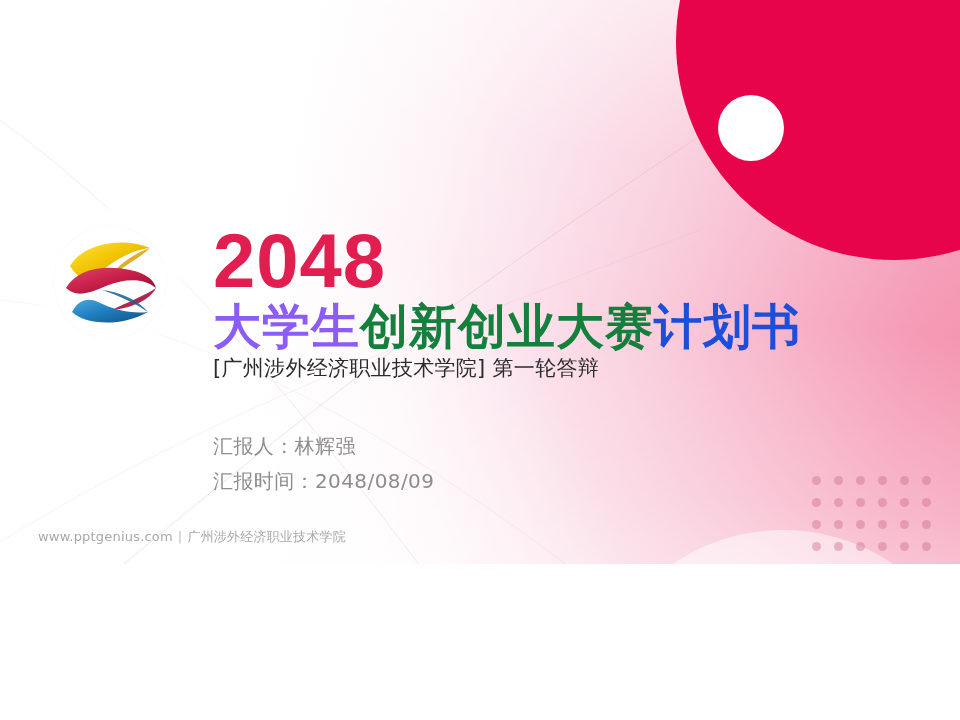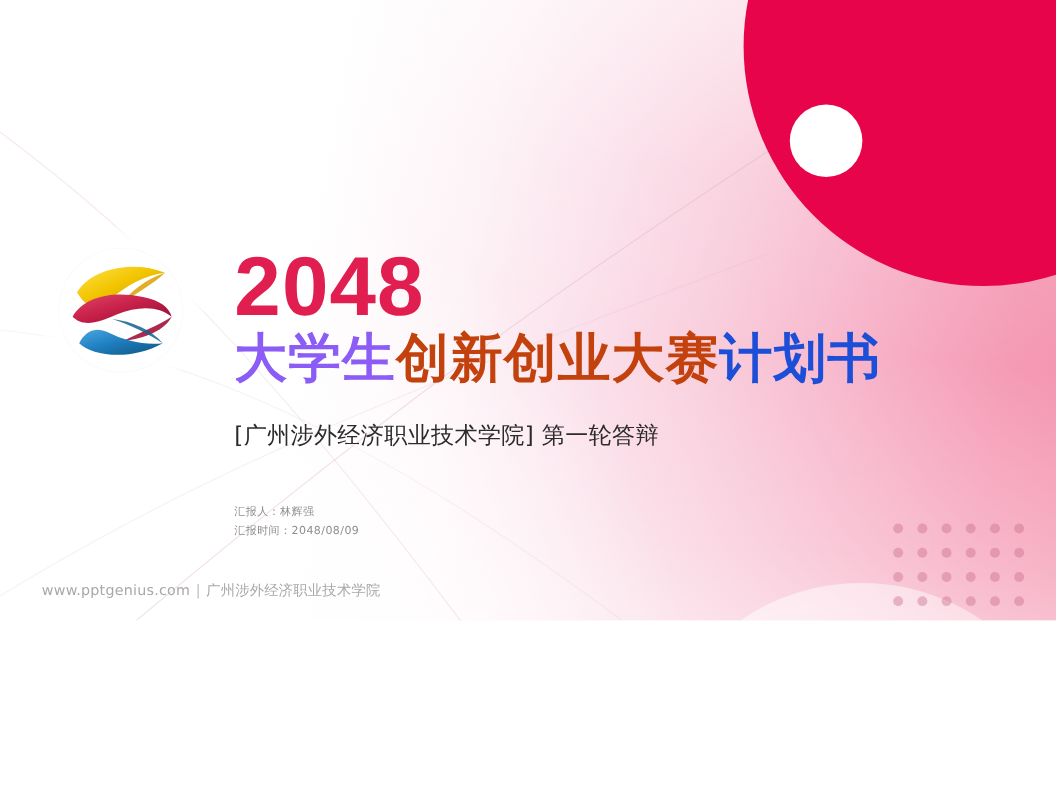--- a/index.html
+++ b/index.html
@@ -139,31 +139,30 @@
     margin-top:2px;
     font-size:48px;
     font-weight:bold;
     letter-spacing:1px;
     line-height:1.12;
     white-space:nowrap;
     font-family:"DejaVu Sans","Liberation Sans",sans-serif;
   }
 
   .subtitle{
-    margin-top:28px;
     font-size:21px;
     color:#2b2b2b;
     letter-spacing:0.3px;
     white-space:nowrap;
     font-family:"DejaVu Sans","Liberation Sans",sans-serif;
   }
 
   .meta{
     margin-top:47px;
-    font-size:10px;
+    font-size:20px;
     line-height:1.72;
     color:#8d8d8d;
     letter-spacing:0.4px;
     font-family:"DejaVu Sans","Liberation Sans",sans-serif;
   }
   .meta div{ white-space:nowrap; }
 
   
   .footer{
     position:absolute;
@@ -260,21 +259,21 @@
 
         <path d="M18 86 C 30 98, 66 102, 94 86 C 78 88, 60 84, 44 76
                  C 34 71, 24 74, 18 86 Z" fill="url(#gB)"></path>
         <path d="M94 86 C 82 78, 66 70, 48 64 C 66 66, 84 74, 94 86 Z" fill="#14608f" opacity="0.85"></path>
       </g>
     </svg>
   </div>
 
   <div class="text-block">
     <div class="year">2048</div>
-    <div class="headline" id="headline"><span class="seg" style="color: #8b5cf6;">大学生</span><span class="seg" style="color: #c2410c;">创新创业大赛</span><span class="seg" style="color: #1d4ed8;">计划书</span></div>
+    <div class="headline" id="headline"><span class="seg" style="color: #8b5cf6;">大学生</span><span class="seg" style="color: #15803d;">创新创业大赛</span><span class="seg" style="color: #1d4ed8;">计划书</span></div>
     <div class="subtitle">[广州涉外经济职业技术学院] 第一轮答辩</div>
     <div class="meta">
       <div>汇报人：林辉强</div>
       <div>汇报时间：2048/08/09</div>
     </div>
   </div>
 
   <div class="footer">
     <span>www.pptgenius.com</span><span class="sep">|</span><span>广州涉外经济职业技术学院</span>
   </div>

